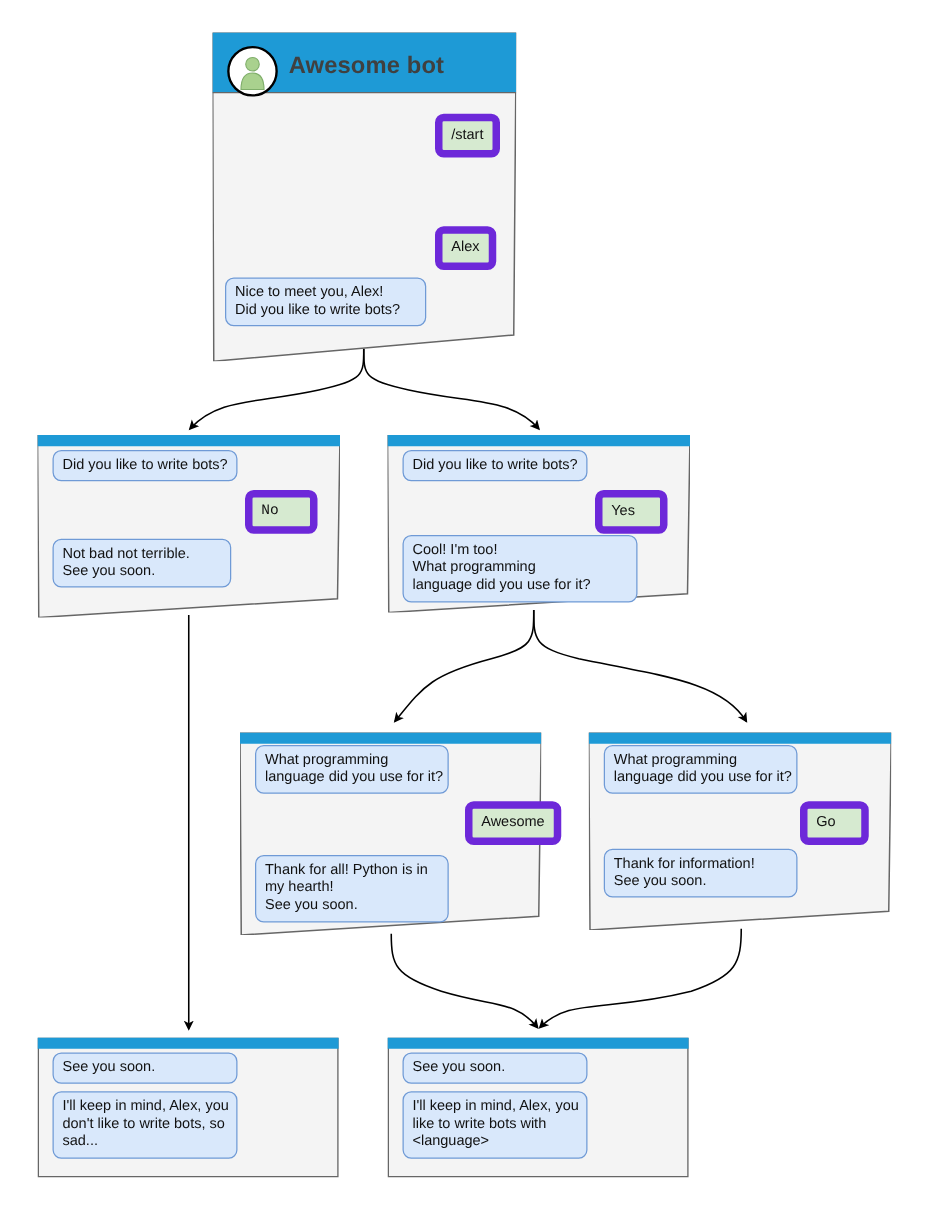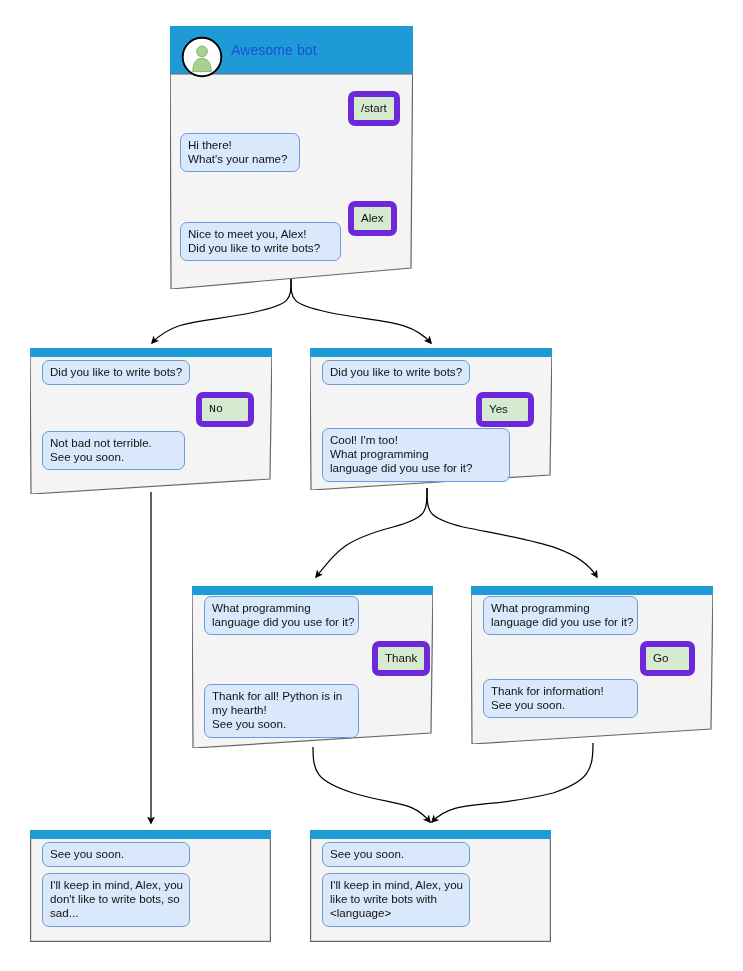--- a/index.html
+++ b/index.html
@@ -10,21 +10,21 @@
   }
   #canvas{position:absolute;left:0;top:0;width:743px;height:971px;}
   svg.edges{position:absolute;left:0;top:0;width:743px;height:971px;pointer-events:none;}
 
   
   .card{position:absolute;}
   .card .shape{position:absolute;left:0;top:0;width:100%;height:100%;}
   .card .content{position:absolute;left:0;top:0;width:100%;height:100%;}
 
   .hdr-title{
-    position:absolute;color:#1d4ed8;font-size:14px;font-weight:normal;
+    position:absolute;color:#404040;font-size:19px;font-weight:bold;
     letter-spacing:.1px;white-space:nowrap;
   }
 
   
   .bubble{
     position:absolute;box-sizing:border-box;
     border-radius:7px;padding:4px 7px 5px 7px;
     font-size:11.6px;line-height:14.2px;color:#111111;
     white-space:pre;
   }
@@ -65,23 +65,21 @@
     </svg>
     <div class="content">
       <svg class="avatar" style="left:11px;top:10px;width:42px;height:42px;" viewBox="0 0 42 42">
         <circle cx="21" cy="21" r="19.3" fill="#ffffff" stroke="#000000" stroke-width="1.9"></circle>
         <circle cx="21" cy="15.4" r="5.4" fill="#a9d18e" stroke="#7fae6a" stroke-width="0.9"></circle>
         <path d="M11.8 35.6 C11.8 26.2 15.6 22.4 21 22.4 C26.4 22.4 30.2 26.2 30.2 35.6 Z" fill="#a9d18e" stroke="#7fae6a" stroke-width="0.9"></path>
       </svg>
       <div class="hdr-title" style="left:61px;top:16px;">Awesome bot</div>
 
       <div class="bubble user" style="left:178px;top:65px;">/start</div>
-      <div class="bubble bot" style="left:10px;top:107px;width:120px;">Hi there!
-What's your name?</div>
-      <div class="bubble user" style="left:178px;top:155px;margin-top:20px;">Alex</div>
+      <div class="bubble user" style="left:178px;top:155px;">Alex</div>
       <div class="bubble bot" style="left:10px;top:196px;width:161px;">Nice to meet you, Alex!
 Did you like to write bots?</div>
     </div>
   </div>
 
   <div class="card" style="left:30px;top:348px;width:242px;height:146px;">
     <svg class="shape" viewBox="0 0 242 146" preserveAspectRatio="none">
       <polygon points="0,0 242,0 240,131 1,146" fill="#f4f4f4" stroke="#666666" stroke-width="1.2"></polygon>
       <rect x="0" y="0" width="242" height="9" fill="#1e9ad6"></rect>
     </svg>
@@ -108,21 +106,21 @@
   </div>
 
   <div class="card" style="left:192px;top:586px;width:241px;height:162px;">
     <svg class="shape" viewBox="0 0 241 162" preserveAspectRatio="none">
       <polygon points="0,0 241,0 239,147 1,162" fill="#f4f4f4" stroke="#666666" stroke-width="1.2"></polygon>
       <rect x="0" y="0" width="241" height="9" fill="#1e9ad6"></rect>
     </svg>
     <div class="content">
       <div class="bubble bot" style="left:12px;top:10px;width:155px;">What programming
 language did you use for it?</div>
-      <div class="bubble user" style="left:180px;top:55px;">Thank</div>
+      <div class="bubble user" style="left:180px;top:55px;">Awesome</div>
       <div class="bubble bot" style="left:12px;top:98px;width:155px;">Thank for all! Python is in
 my hearth!
 See you soon.</div>
     </div>
   </div>
 
   <div class="card" style="left:471px;top:586px;width:242px;height:158px;">
     <svg class="shape" viewBox="0 0 242 158" preserveAspectRatio="none">
       <polygon points="0,0 242,0 240,143 1,158" fill="#f4f4f4" stroke="#666666" stroke-width="1.2"></polygon>
       <rect x="0" y="0" width="242" height="9" fill="#1e9ad6"></rect>

